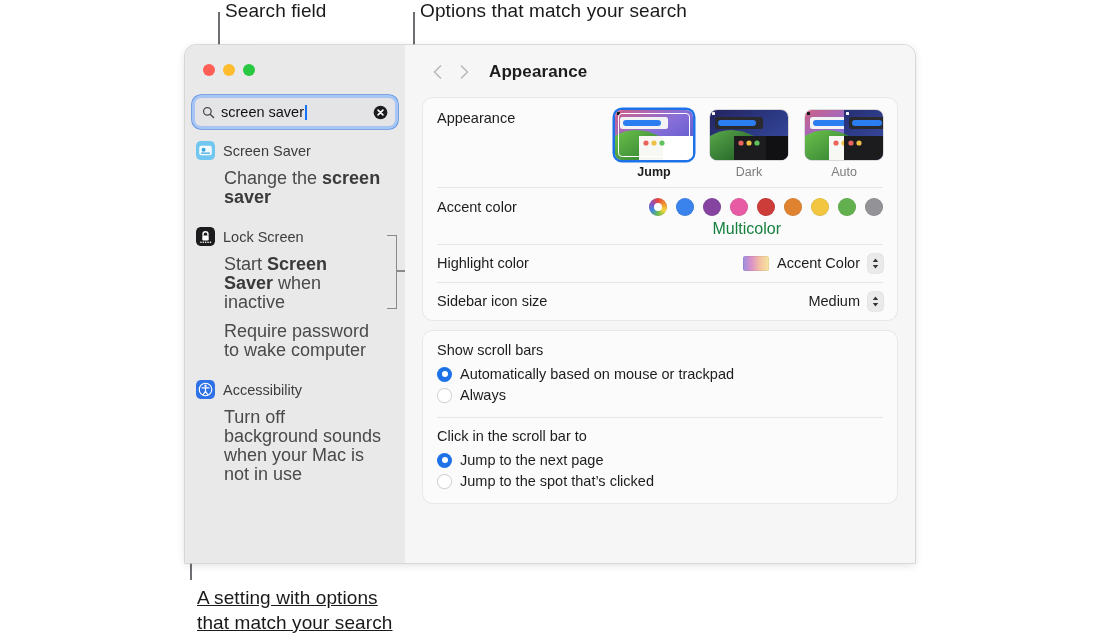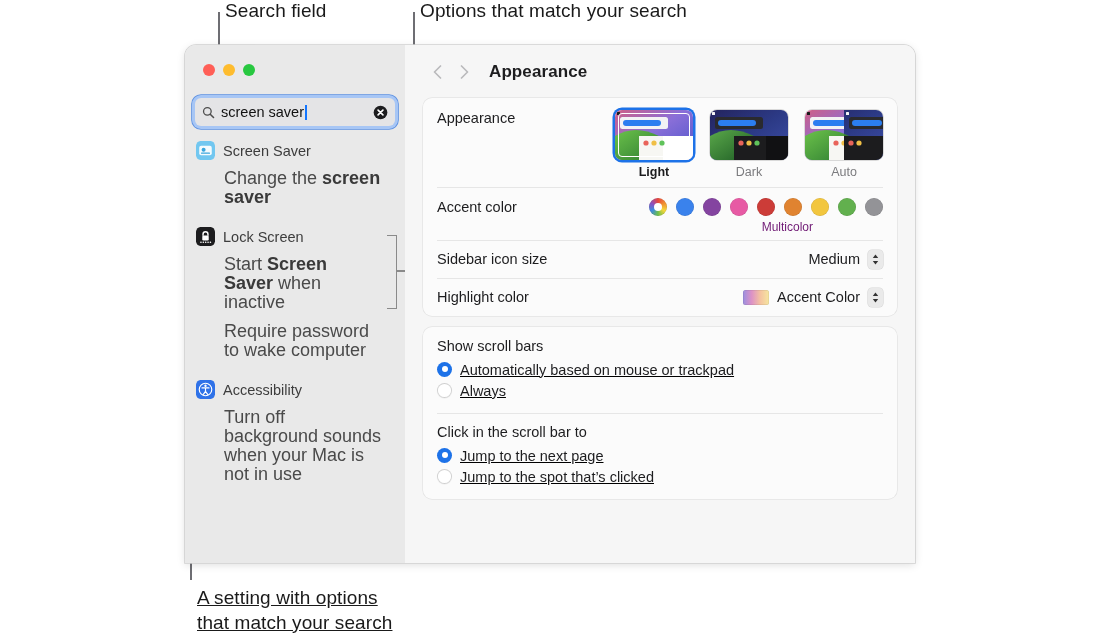--- a/index.html
+++ b/index.html
@@ -173,22 +173,22 @@
   .sw { width: 18px; height: 18px; border-radius: 50%; box-shadow: inset 0 0 0 0.5px rgba(0,0,0,0.13); }
   .sw.multi {
     background: conic-gradient(#e8453c, #f09033, #f5d73a, #6dbf4b, #3d8ae0, #8d4fc0, #e8453c);
     position: relative;
   }
   .sw.multi::after {
     content:""; position:absolute; left:5px; top:5px; width:8px; height:8px;
     border-radius:50%; background:#fff;
   }
   .accent-sub {
-    font-size: 12px; color: #701a75;
-    align-self: flex-end; margin-right: 70px; margin-top: 4px; margin-bottom: 2px;
+    font-size: 16px; color: #15803d;
+    align-self: flex-end; margin-right: 102px; margin-top: 4px; margin-bottom: 2px;
   }
 
   .hl-swatch {
     width: 26px; height: 15px; border-radius: 2.5px;
     background: linear-gradient(90deg,#9b8fe0,#dd92c6,#f4c3a0,#f6e6a0);
     box-shadow: inset 0 0 0 0.5px rgba(0,0,0,0.12);
   }
   .popup-value { font-size: 14.5px; color: #1d1d1f; }
   .stepper {
     width: 15px; height: 19px; border-radius: 4px;
@@ -206,21 +206,21 @@
     background: #fff; box-shadow: 0 0.5px 1.5px rgba(0,0,0,0.25);
   }
 
   
   .radio-block { padding: 11px 14px 12px; position: relative; }
   .radio-block + .radio-block::before {
     content:""; position:absolute; left:14px; right:14px; top:0;
     height: 0.7px; background:#e6e6e6;
   }
   .block-title { font-size: 14.5px; color: #1d1d1f; margin-bottom: 5px; }
-  .radio-line { display: flex; align-items: flex-start; gap: 8px; padding: 2.5px 0; text-decoration: underline; }
+  .radio-line { display: flex; align-items: flex-end; gap: 8px; padding: 2.5px 0; }
   .radio {
     width: 15px; height: 15px; border-radius: 50%;
     background: #fff; box-shadow: inset 0 0 0 0.9px #cfcfcf, 0 0.5px 1px rgba(0,0,0,0.07);
     flex: none; position: relative;
   }
   .radio.on { background: #1d72e8; box-shadow: none; }
   .radio.on::after {
     content:""; position:absolute; left:4.5px; top:4.5px;
     width:6px; height:6px; border-radius:50%; background:#fff;
   }
@@ -367,21 +367,21 @@
                   <rect x="2" y="2" width="3" height="3" rx="0.6" fill="#1a1a1a"></rect>
                   <rect x="5" y="7" width="48" height="12" rx="2.5" fill="#f2f2f4"></rect>
                   <rect x="8" y="10" width="38" height="6" rx="3" fill="#2b7ef0"></rect>
                   <rect x="24" y="26" width="54" height="24" fill="#f7f7f3"></rect>
                   <rect x="48" y="26" width="30" height="24" fill="#ffffff"></rect>
                   <circle cx="31" cy="33" r="2.6" fill="#e9645a"></circle>
                   <circle cx="39" cy="33" r="2.6" fill="#f0bf46"></circle>
                   <circle cx="47" cy="33" r="2.6" fill="#5fc25a"></circle>
                 </svg>
               </div>
-              <div class="thumb-label sel">Light</div>
+              <div class="thumb-label sel">Jump</div>
             </div>
 
             <div class="thumb-cell">
               <div class="thumb">
                 <svg viewBox="0 0 78 50" width="78" height="50">
                   <defs>
                     <linearGradient id="dgSky" x1="0" y1="0" x2="1" y2="1">
                       <stop offset="0" stop-color="#24245e"></stop>
                         <stop offset="0.5" stop-color="#2c3a86"></stop>
                       <stop offset="1" stop-color="#3e4fa8"></stop>
@@ -457,46 +457,46 @@
               <div class="sw" style="background:#e08330"></div>
               <div class="sw" style="background:#f2c63e"></div>
               <div class="sw" style="background:#62b04e"></div>
               <div class="sw" style="background:#939397"></div>
             </div>
           </div>
           <div class="accent-sub">Multicolor</div>
         </div>
 
         <div class="row">
-          <div class="row-label">Sidebar icon size</div>
-          <div class="row-right">
-            <div class="popup-value">Medium</div>
-            <div class="stepper">
-              <svg width="9" height="13" viewBox="0 0 9 13">
-                <path d="M4.5 1.5 L7.2 5 L1.8 5 Z" fill="#333"></path>
-                <path d="M4.5 11.5 L7.2 8 L1.8 8 Z" fill="#333"></path>
-              </svg>
-            </div>
-          </div>
-        </div>
-
-        <div class="row">
           <div class="row-label">Highlight color</div>
           <div class="row-right">
             <div class="hl-swatch"></div>
             <div class="popup-value">Accent Color</div>
             <div class="stepper">
               <svg width="9" height="13" viewBox="0 0 9 13">
                 <path d="M4.5 1.5 L7.2 5 L1.8 5 Z" fill="#333"></path>
                 <path d="M4.5 11.5 L7.2 8 L1.8 8 Z" fill="#333"></path>
               </svg>
             </div>
           </div>
         </div>
 
+        <div class="row">
+          <div class="row-label">Sidebar icon size</div>
+          <div class="row-right">
+            <div class="popup-value">Medium</div>
+            <div class="stepper">
+              <svg width="9" height="13" viewBox="0 0 9 13">
+                <path d="M4.5 1.5 L7.2 5 L1.8 5 Z" fill="#333"></path>
+                <path d="M4.5 11.5 L7.2 8 L1.8 8 Z" fill="#333"></path>
+              </svg>
+            </div>
+          </div>
+        </div>
+
       </div>
 
       <div class="card">
         <div class="radio-block">
           <div class="block-title">Show scroll bars</div>
 
           <div class="radio-line">
             <div class="radio on"></div>
             <div class="radio-label">Automatically based on mouse or trackpad</div>
           </div>

